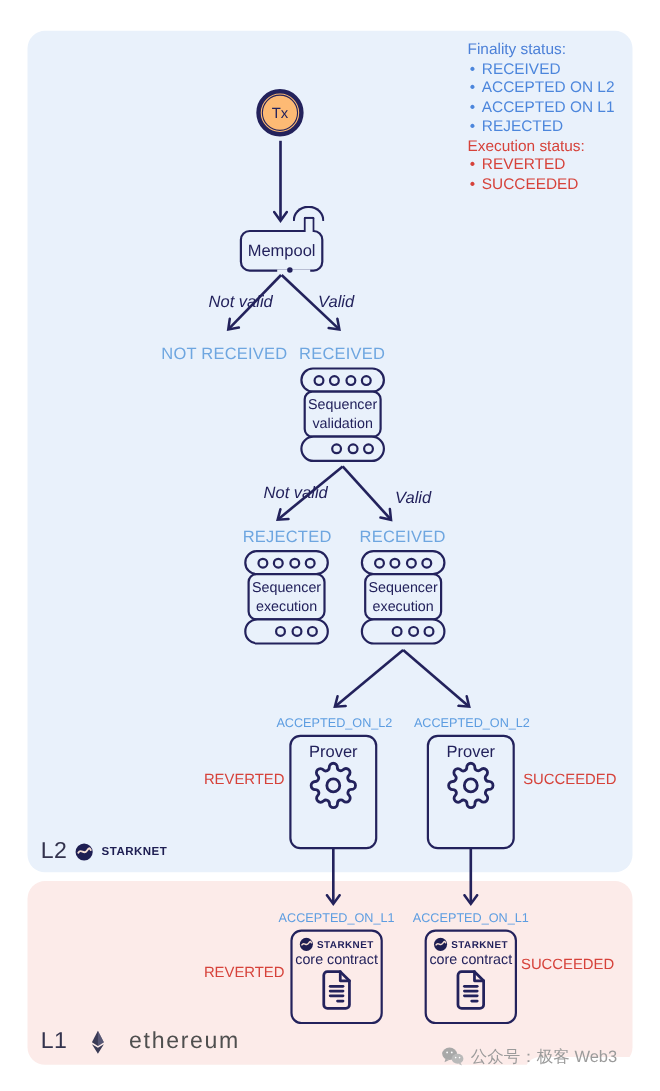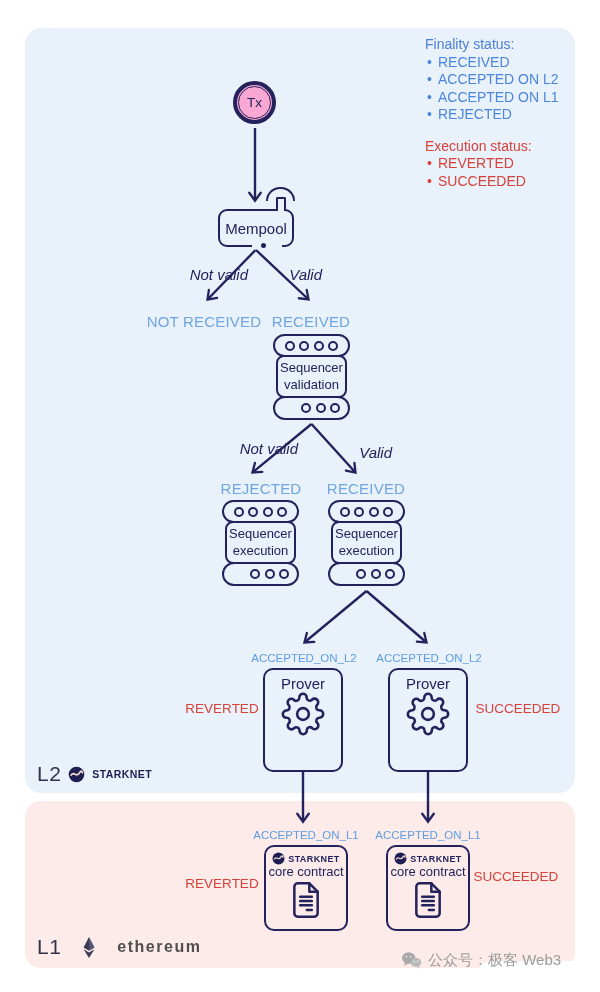--- a/index.html
+++ b/index.html
@@ -13,31 +13,31 @@
 
   #arrow-layer { position:absolute; left:0; top:0; z-index:1; pointer-events:none; }
 
   .abs { position:absolute; }
   .z2 { z-index:2; }
 
   
   #legend { left:425px; top:36px; width:170px; font-size:14px; line-height:17.5px; }
   .legend-title { font-weight:400; }
   .legend-title.blue { color:#4c80d8; }
-  .legend-title.red { color:#d6423a; margin-top:14px; }
+  .legend-title.red { color:#d6423a; margin-top:0; }
   #legend ul { list-style:none; }
   #legend li { padding-left:13px; position:relative; }
   #legend li::before { content:"•"; position:absolute; left:2px; }
   .legend-blue li { color:#4c86dc; }
   .legend-red li { color:#d6423a; }
 
   
   #tx-node { left:233px; top:81px; width:43px; height:43px; border:4px solid #23225c;
              border-radius:50%; display:flex; align-items:center; justify-content:center;
-             color:#23225c; font-size:13.5px; font-weight:500; background:#f9a8d4; }
+             color:#23225c; font-size:13.5px; font-weight:500; background:#fdba74; }
   #tx-node::before { content:""; position:absolute; inset:1px; border:1.5px solid #23225c; border-radius:50%; }
 
   
   .node-box { border:2.5px solid #23225c; border-radius:9px; background:#e9f1fb;
               color:#23225c; display:flex; align-items:center; justify-content:center; }
   #mempool-box { left:218px; top:209px; width:76px; height:38px; font-size:15px; }
   #mempool-chimney { left:276px; top:197px; width:10px; height:14px; border:2.5px solid #23225c;
                      border-bottom:none; background:#e9f1fb; z-index:3; border-radius:2px 2px 0 0; }
   #mempool-arc { left:266px; top:187px; width:29px; height:14px; border:2.5px solid #23225c;
                  border-bottom:none; border-radius:14px 14px 0 0; z-index:2; }
@@ -68,21 +68,21 @@
   .brand-row { display:flex; align-items:center; gap:3px; }
   .brand-name { font-size:9px; font-weight:bold; letter-spacing:.4px; }
   .core-label { font-size:13px; margin-top:-1px; }
 
   
   .layer-footer { display:flex; align-items:center; }
   .layer-tag { font-size:21px; color:#33334d; letter-spacing:.5px; }
   #l2-footer { left:37px; top:762px; gap:7px; }
   #l2-footer .brand-name { font-size:10.5px; color:#1e1e52; }
   #l1-footer { left:37px; top:935px; gap:21px; }
-  .eth-name { font-size:16px; color:#4f4f4f; letter-spacing:1.5px; font-weight:700; }
+  .eth-name { font-size:21px; color:#4f4f4f; letter-spacing:1.5px; font-weight:400; }
 
   
   #watermark-card { left:477px; top:961px; width:123px; height:31px; background:#fff;
                     border-radius:14px 0 0 0; z-index:3; }
   #watermark { left:401px; top:950px; display:flex; align-items:center; gap:6px;
                color:#9b9b9b; font-size:15px; white-space:nowrap; z-index:4; }
 </style>
 </head>
 <body>
 

